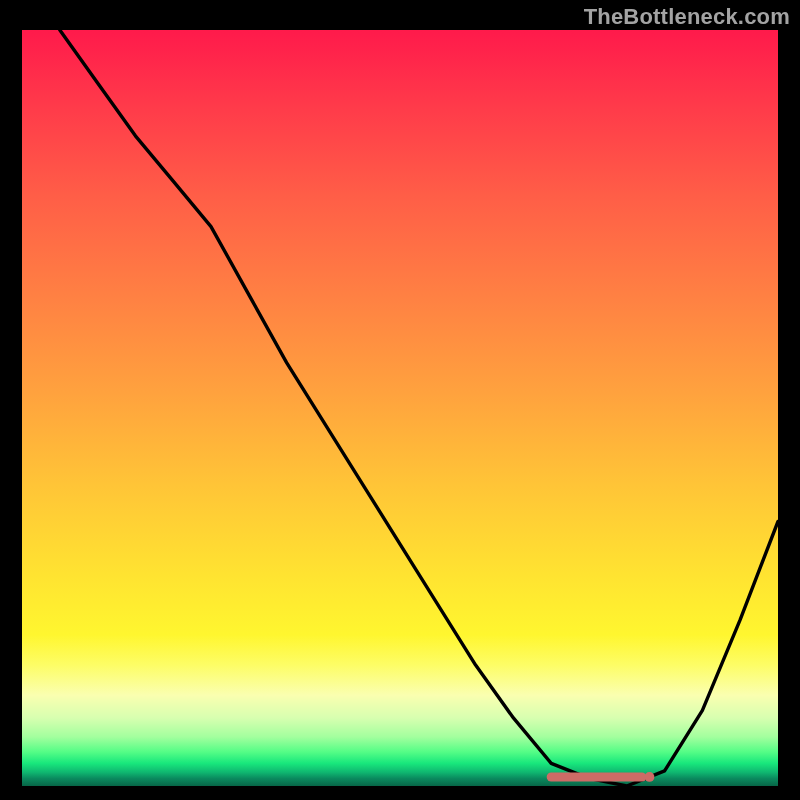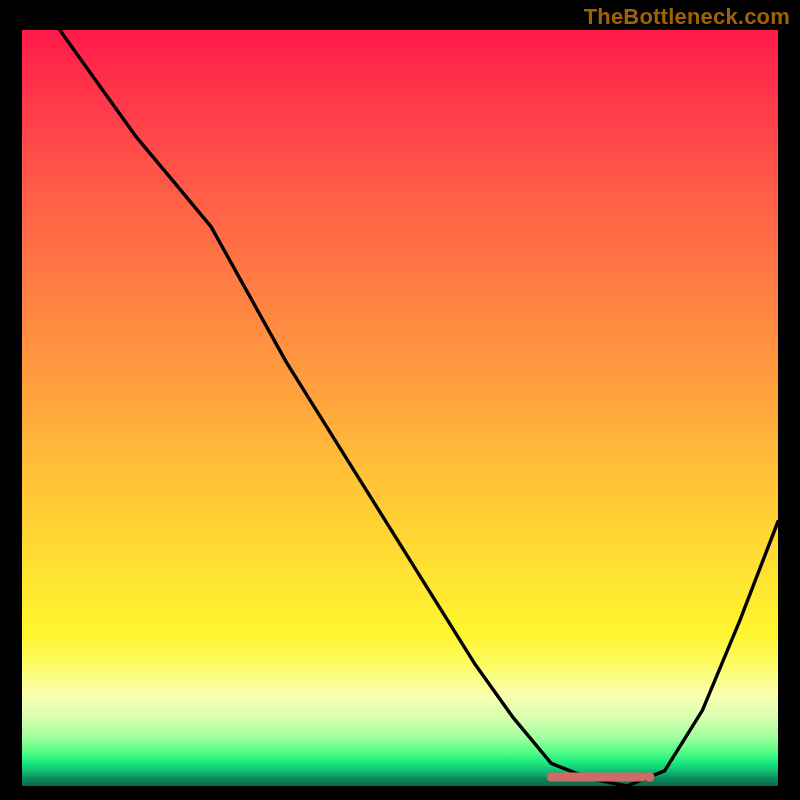--- a/index.html
+++ b/index.html
@@ -15,21 +15,21 @@
     position: relative;
     width: 800px;
     height: 800px;
   }
   .watermark {
     position: absolute;
     top: 4px;
     right: 10px;
     font-size: 22px;
     font-weight: 600;
-    color: #a16207;
+    color: #a3a3a3;
     letter-spacing: 0.2px;
   }
   .plot {
     position: absolute;
     left: 22px;
     top: 30px;
     width: 756px;
     height: 756px;
     background: linear-gradient(
       to bottom,

